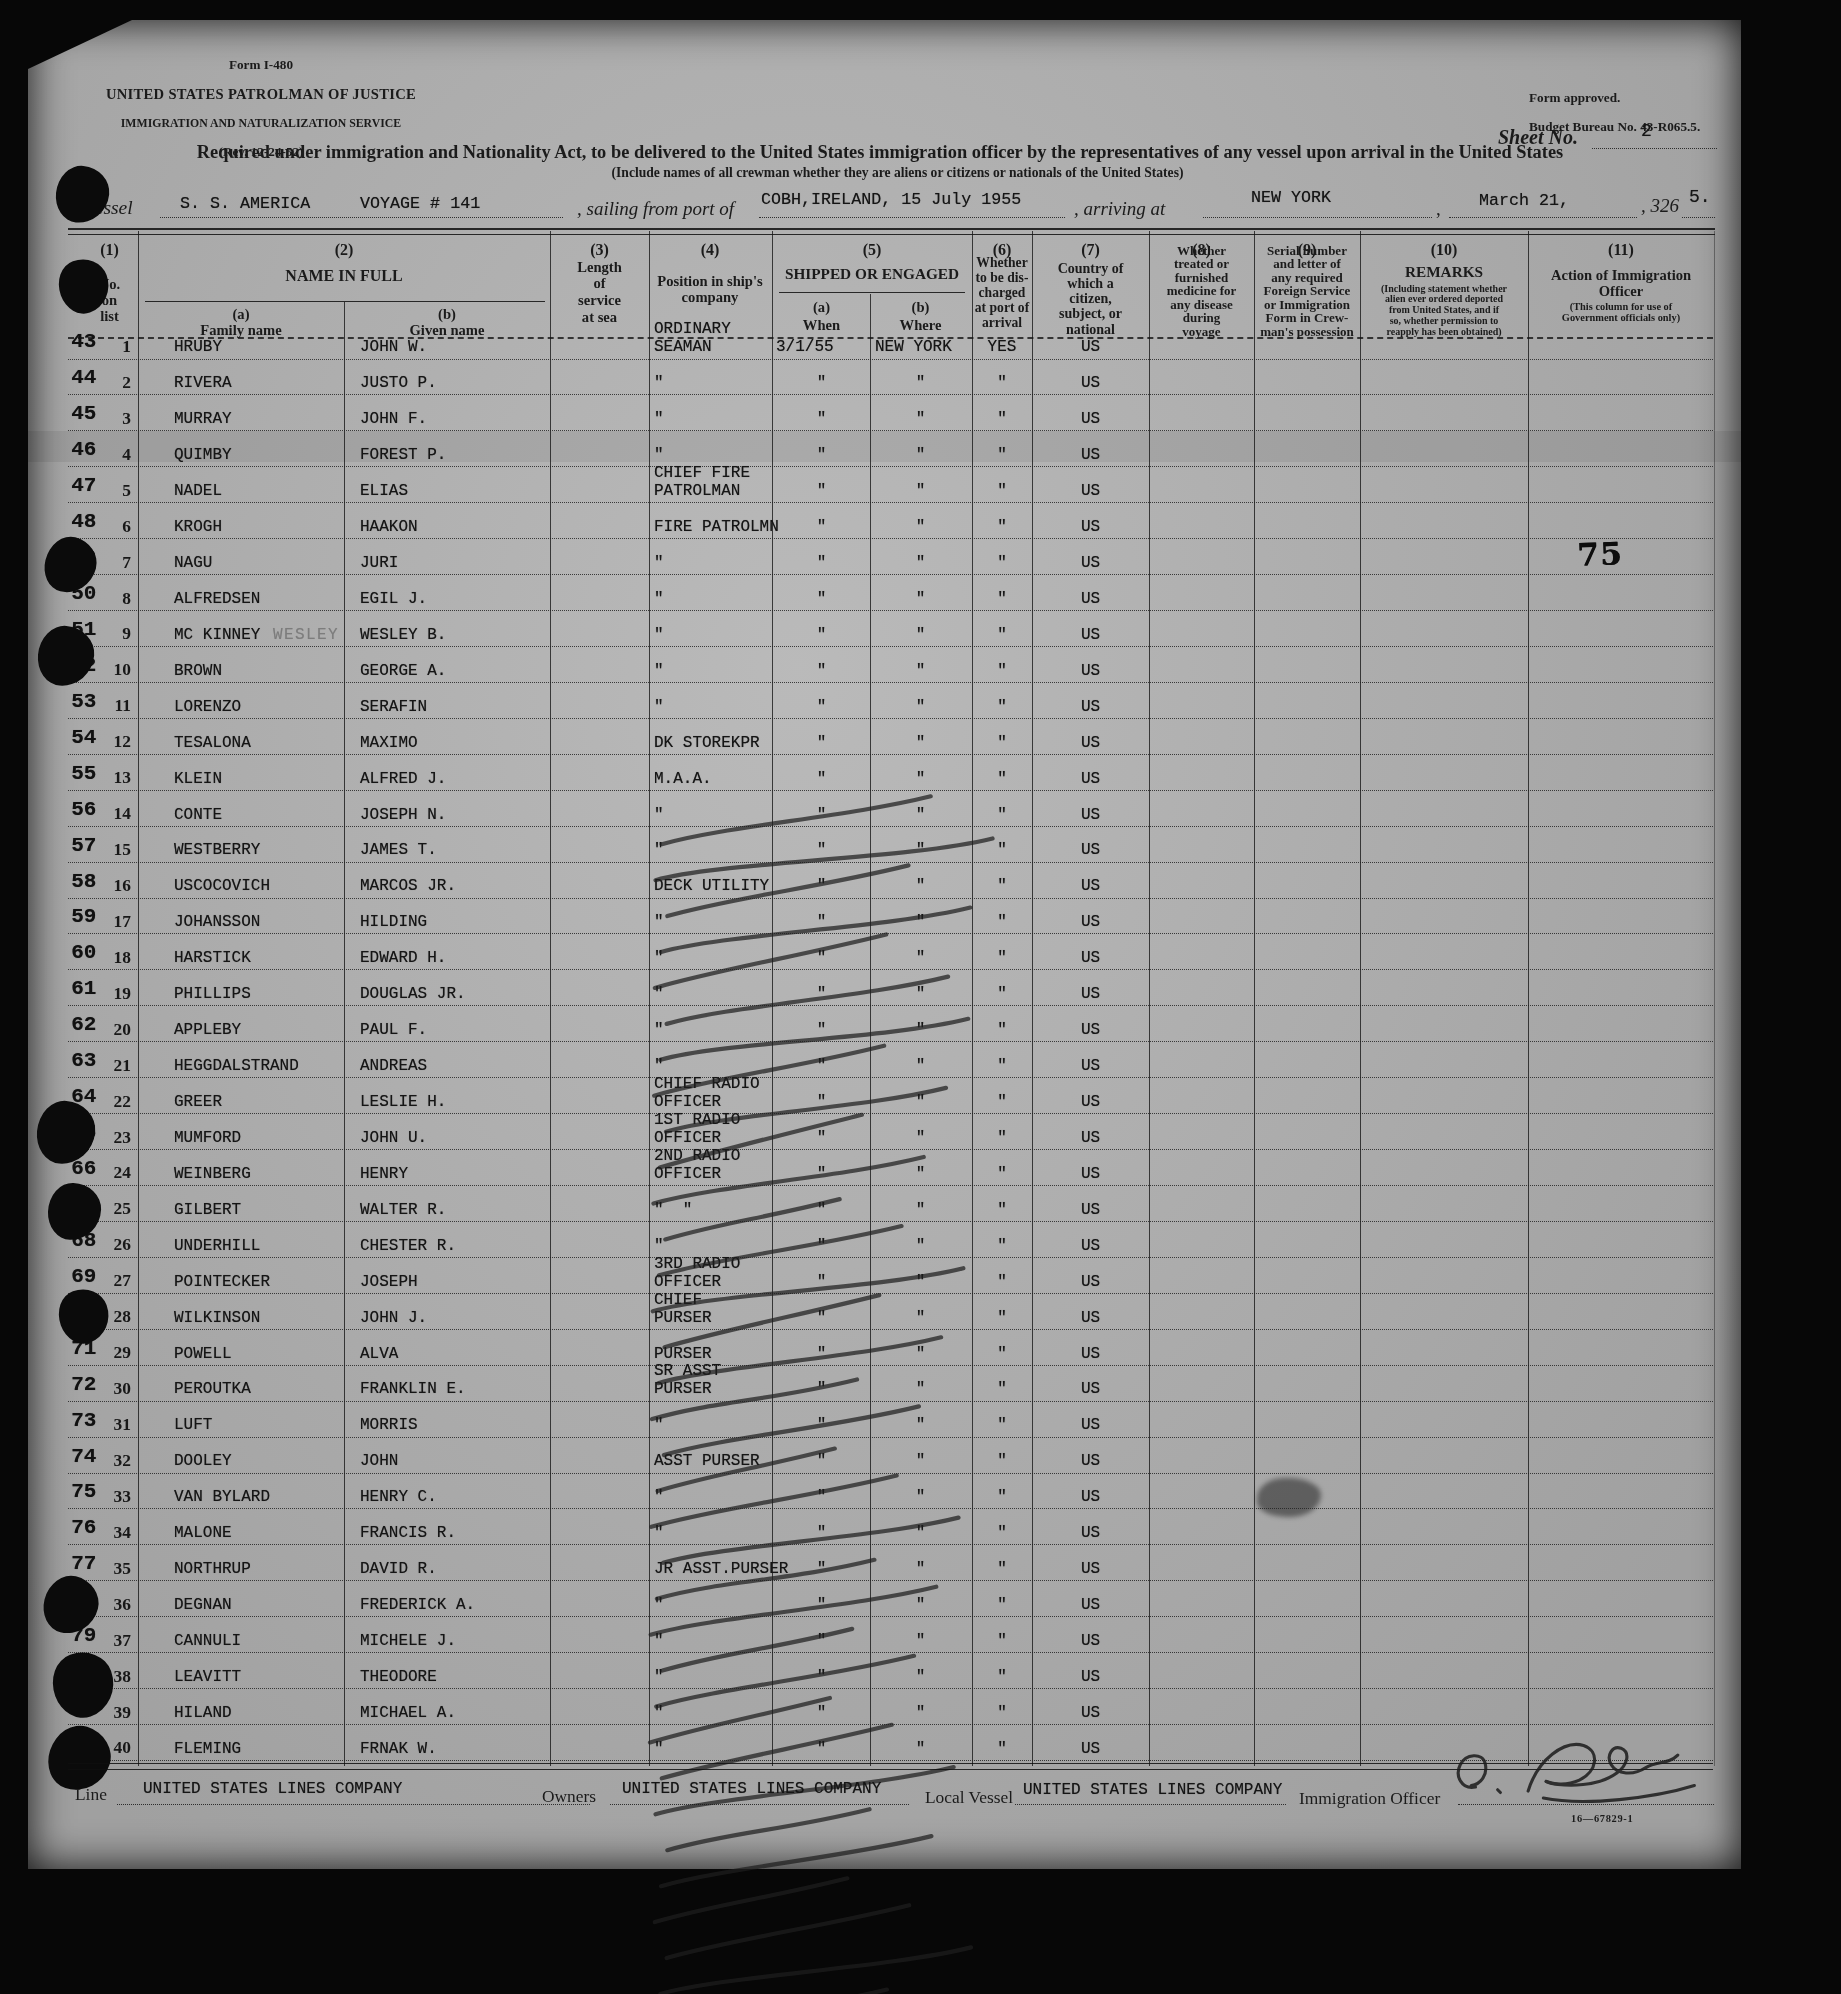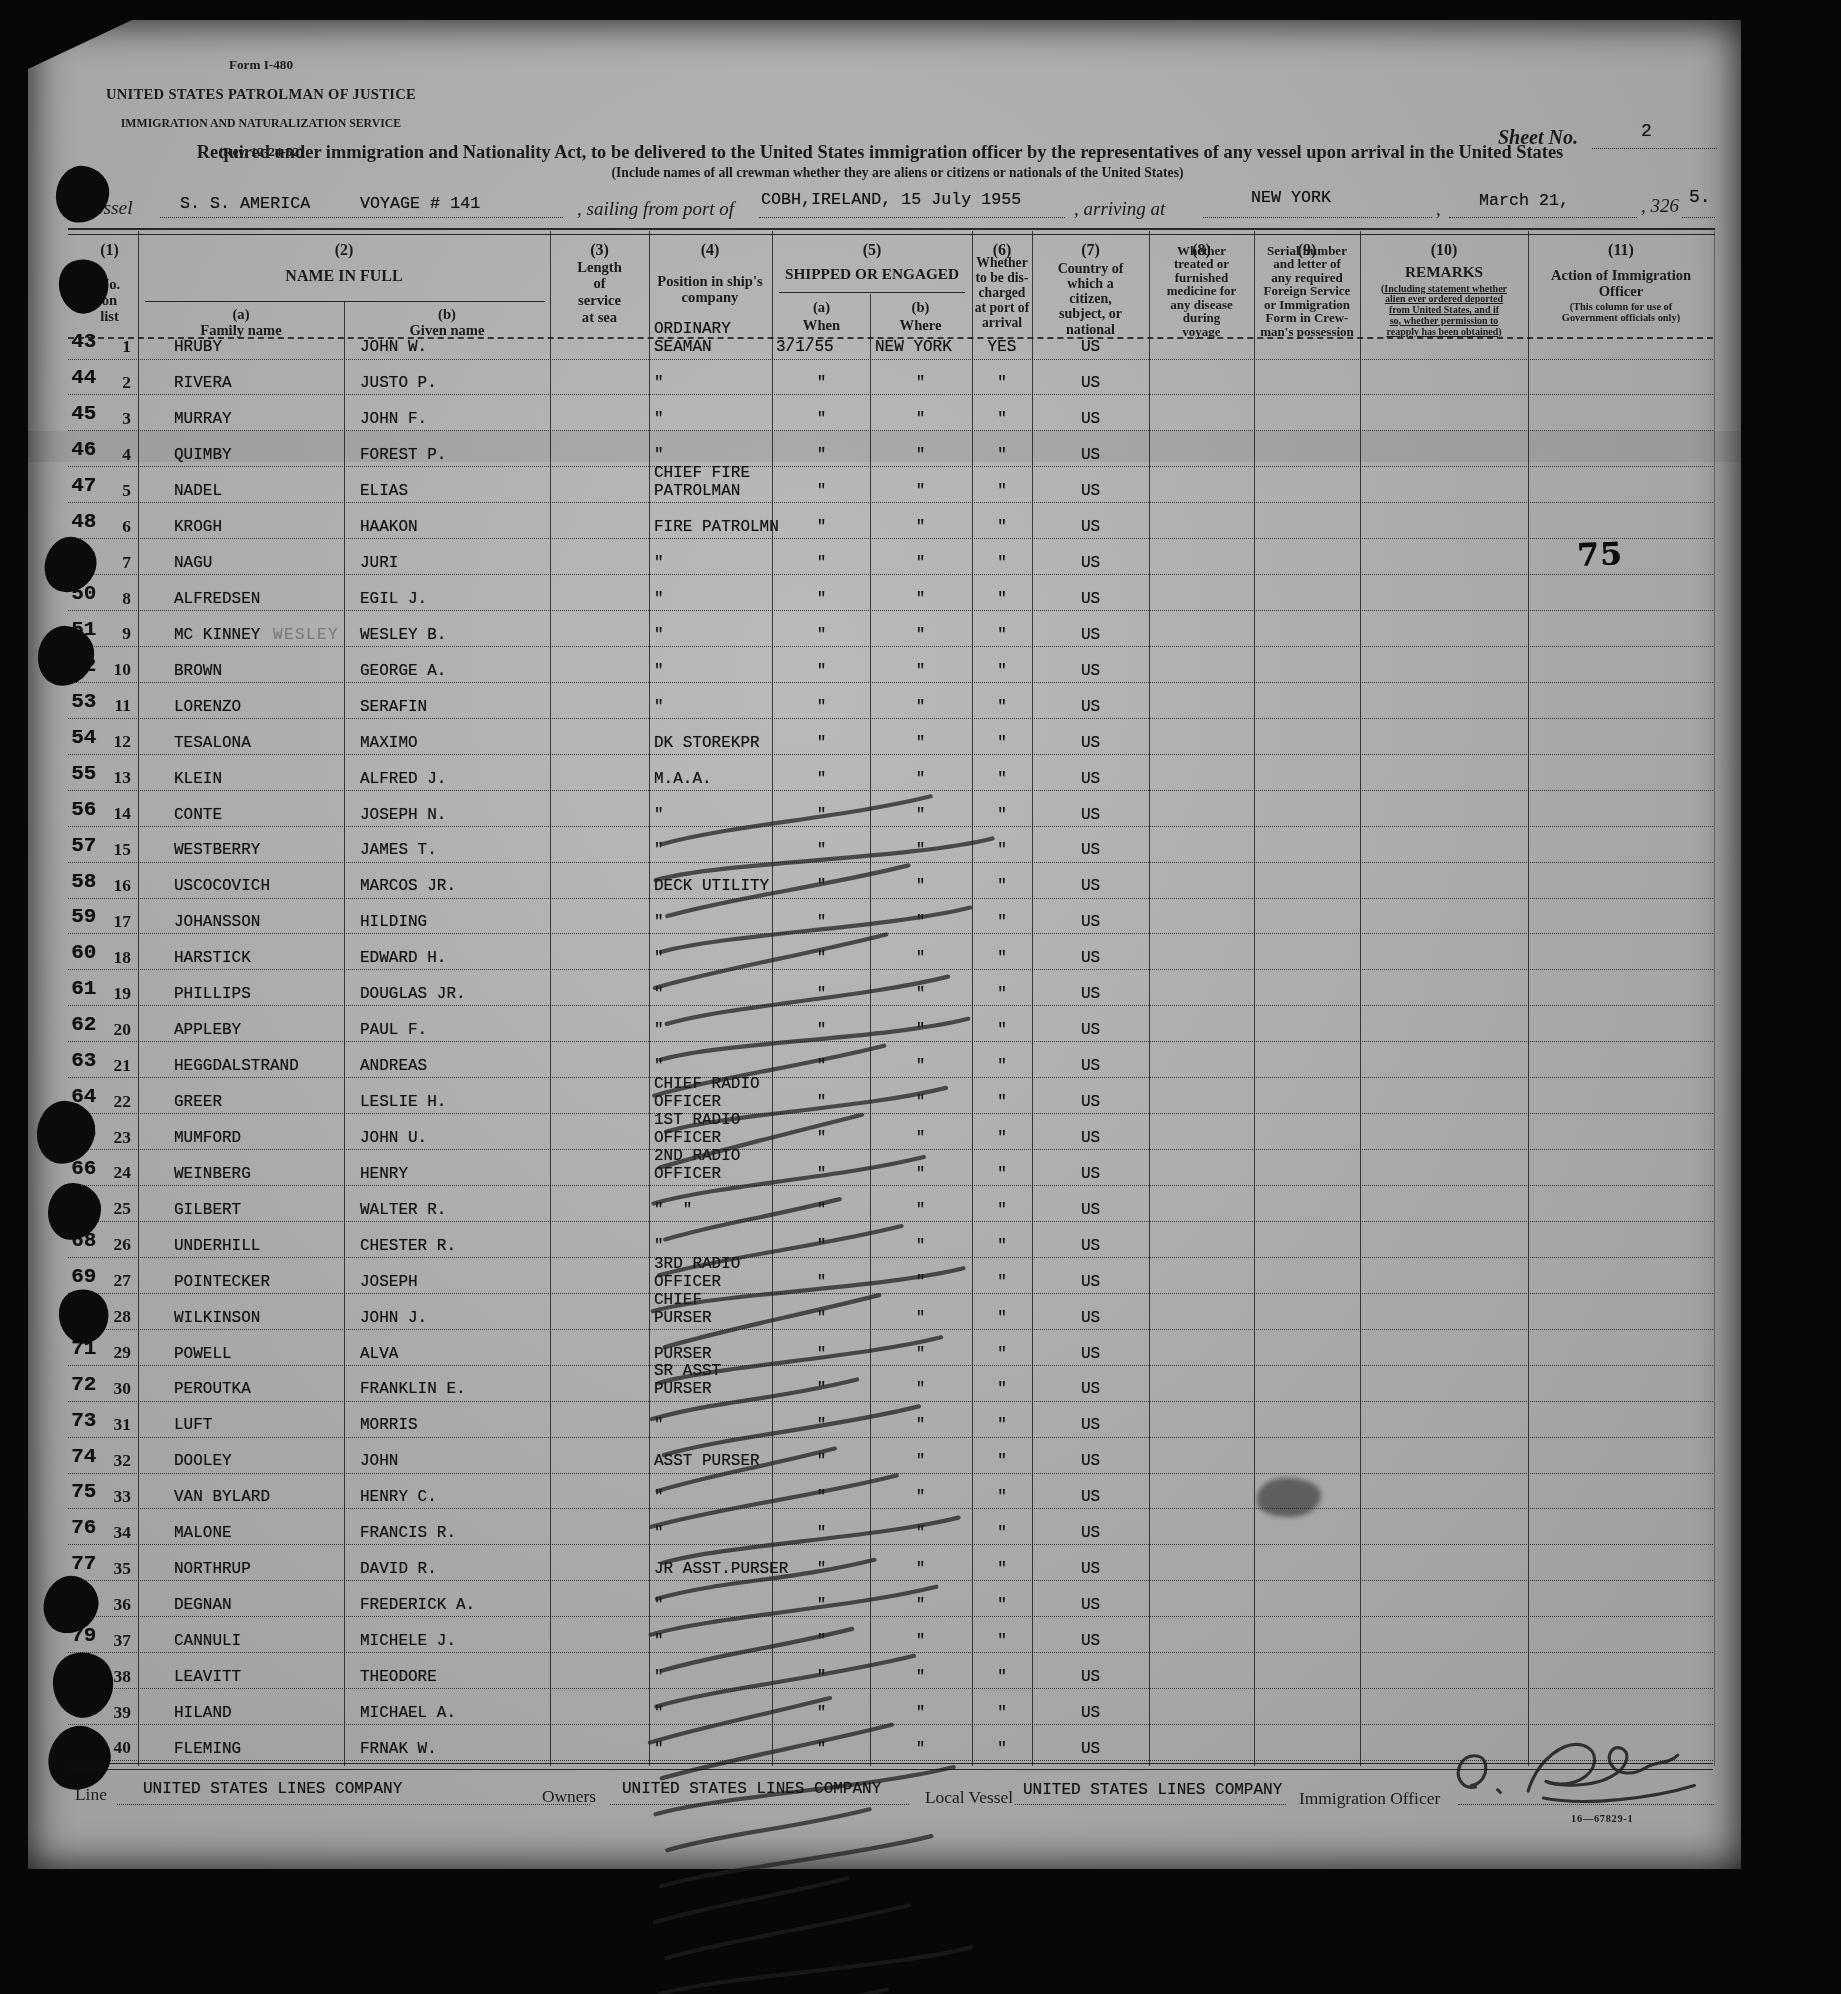--- a/index.html
+++ b/index.html
@@ -44,20 +44,24 @@
   <div class="corner"></div>
   <div class="band" style="top:411px;height:31px;"></div>
 
   <div class="abs p b ctr" style="left:59px;top:23.6px;width:348px;font-size:14px;line-height:14.6px;">
     <div style="font-size:13.2px;">Form I-480</div>
     <div style="font-size:14.6px;letter-spacing:0.3px;">UNITED STATES PATROLMAN OF JUSTICE</div>
     <div style="font-size:11.8px;">IMMIGRATION AND NATURALIZATION SERVICE</div>
     <div style="font-size:13.2px;">(Rev. 12-24-52)</div>
   </div>
 
+  <div class="abs p b" style="left:1501px;top:57px;width:229px;font-size:13.2px;line-height:14.6px;">
+    <div>Form approved.</div>
+    <div>Budget Bureau No. 43-R065.5.</div>
+  </div>
 
   <div class="abs p b it" style="left:1470px;top:106px;font-size:20px;">Sheet No.</div>
   <div class="abs t" style="left:1613px;top:101px;font-size:18px;">2</div>
   <div class="dotl" style="left:1564px;width:125px;top:128px;"></div>
 
   <div class="abs p b ctr" style="left:42px;top:122px;width:1620px;font-size:18.4px;">Required under immigration and Nationality Act, to be delivered to the United States immigration officer by the representatives of any vessel upon arrival in the United States</div>
   <div class="abs p b ctr" style="left:348px;top:145px;width:1043px;font-size:13.6px;">(Include names of all crewman whether they are aliens or citizens or nationals of the United States)</div>
 
   <div class="abs p it" style="left:57px;top:177px;font-size:19.5px;">Vessel</div>
   <div class="abs t" style="left:152px;top:174px;font-size:16.7px;">S. S. AMERICA</div>
@@ -133,21 +137,21 @@
 during
 voyage</div>
     <div class="cell p b ctr" style="left:1226px;width:106px;top:224px;font-size:13px;line-height:13.6px;">Serial number
 and letter of
 any required
 Foreign Service
 or Immigration
 Form in Crew-
 man's possession</div>
     <div class="cell p b ctr" style="left:1332px;width:168px;top:243px;font-size:15.3px;">REMARKS</div>
-    <div class="cell p b ctr" style="left:1332px;width:168px;top:264px;font-size:10px;line-height:10.8px;text-decoration:underline;">(Including statement whether
+    <div class="cell p b ctr" style="left:1332px;width:168px;top:264px;font-size:10px;line-height:10.8px;">(Including statement whether
 alien ever ordered deported
 from United States, and if
 so, whether permission to
 reapply has been obtained)</div>
     <div class="cell p b ctr" style="left:1500px;width:186px;top:247px;font-size:14.6px;line-height:16px;">Action of Immigration
 Officer</div>
     <div class="cell p b ctr" style="left:1500px;width:186px;top:281px;font-size:10.4px;line-height:11px;">(This column for use of
 Government officials only)</div>
 
     

